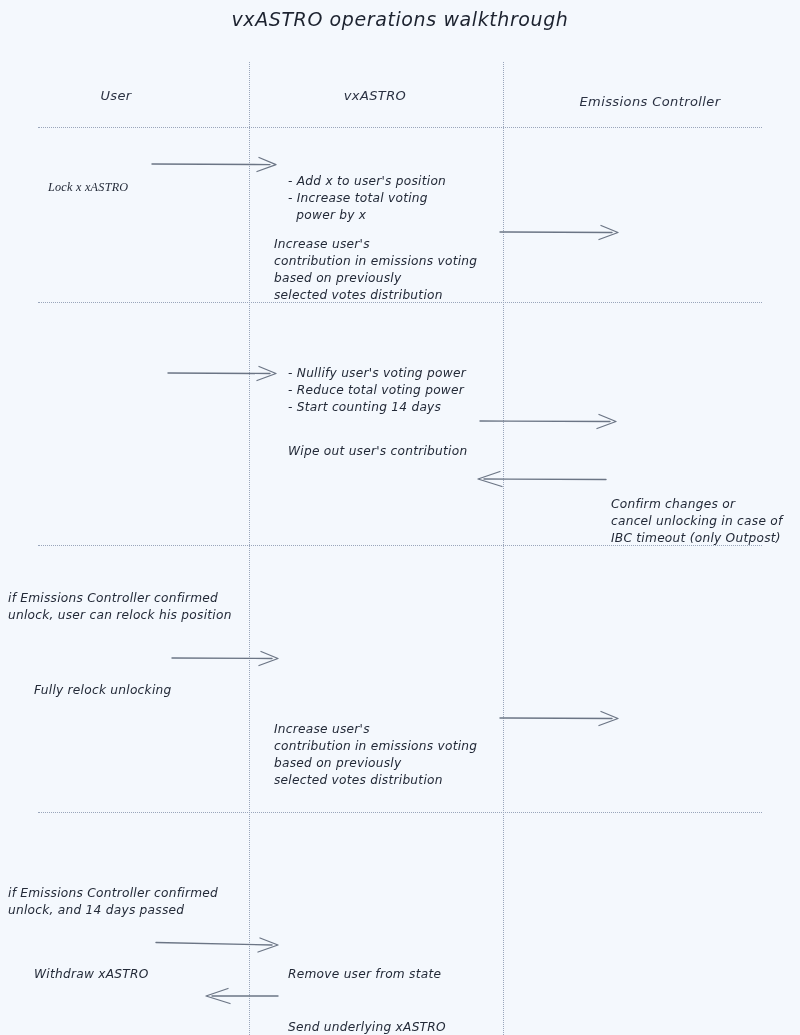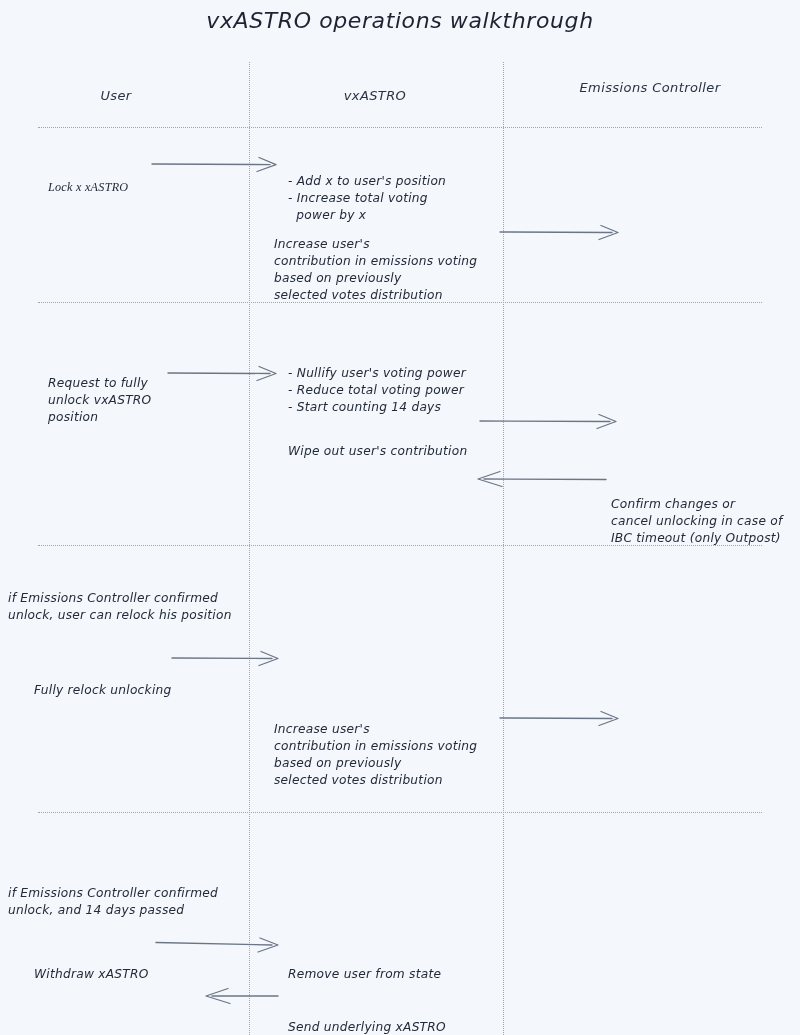--- a/index.html
+++ b/index.html
@@ -20,21 +20,21 @@
     background: #f4f8fd;
   }
 
   
   .title {
     position: absolute;
     left: 0;
     top: 8px;
     width: 800px;
     text-align: center;
-    font-size: 22px;
+    font-size: 19px;
     letter-spacing: 0.6px;
     color: #1d2330;
     font-family: "DejaVu Sans", sans-serif;
     font-style: italic;
     font-weight: 400;
   }
 
   
   .lifeline {
     position: absolute;
@@ -91,21 +91,21 @@
 
 <div id="canvas">
 
   <div class="title">vxASTRO operations walkthrough</div>
 
   <div class="lifeline" style="left:249px;"></div>
   <div class="lifeline" style="left:503px;"></div>
 
   <div class="col-head" style="left:66px; top:88px; width:100px;">User</div>
   <div class="col-head" style="left:315px; top:88px; width:120px;">vxASTRO</div>
-  <div class="col-head" style="left:555px; top:80px; width:190px;">Emissions Controller</div>
+  <div class="col-head" style="left:555px; top:94px; width:190px;">Emissions Controller</div>
 
   <div class="divider" style="top:127px;"></div>
   <div class="divider" style="top:302px;"></div>
   <div class="divider" style="top:545px;"></div>
   <div class="divider" style="top:812px;"></div>
 
   <div class="tblock" style="left:48px; top:147px;font-family:Liberation Serif, serif;">Lock x xASTRO</div>
 
   <div class="arrow" style="left:152px; top:156px;">
     <svg width="128" height="16" viewBox="0 0 128 16">
@@ -123,23 +123,20 @@
 based on previously
 selected votes distribution</div>
 
   <div class="arrow" style="left:500px; top:224px;">
     <svg width="122" height="16" viewBox="0 0 122 16">
       <path d="M0 8 L112 8.5" stroke="#6b7585" stroke-width="1.4" fill="none" stroke-linecap="round"></path>
       <path d="M101 1.5 L118 8.5 L99 15.5" stroke="#6b7585" stroke-width="1.3" fill="none" stroke-linecap="round" stroke-linejoin="round"></path>
     </svg>
   </div>
 
-  <div class="tblock" style="left:48px; top:343px;">Request to fully
-unlock vxASTRO
-position</div>
 
   <div class="arrow" style="left:168px; top:365px;">
     <svg width="112" height="16" viewBox="0 0 112 16">
       <path d="M0 8 L102 8.5" stroke="#6b7585" stroke-width="1.4" fill="none" stroke-linecap="round"></path>
       <path d="M91 1.5 L108 8.5 L89 15.5" stroke="#6b7585" stroke-width="1.3" fill="none" stroke-linecap="round" stroke-linejoin="round"></path>
     </svg>
   </div>
 
   <div class="tblock" style="left:288px; top:333px;">- Nullify user's voting power
 - Reduce total voting power

